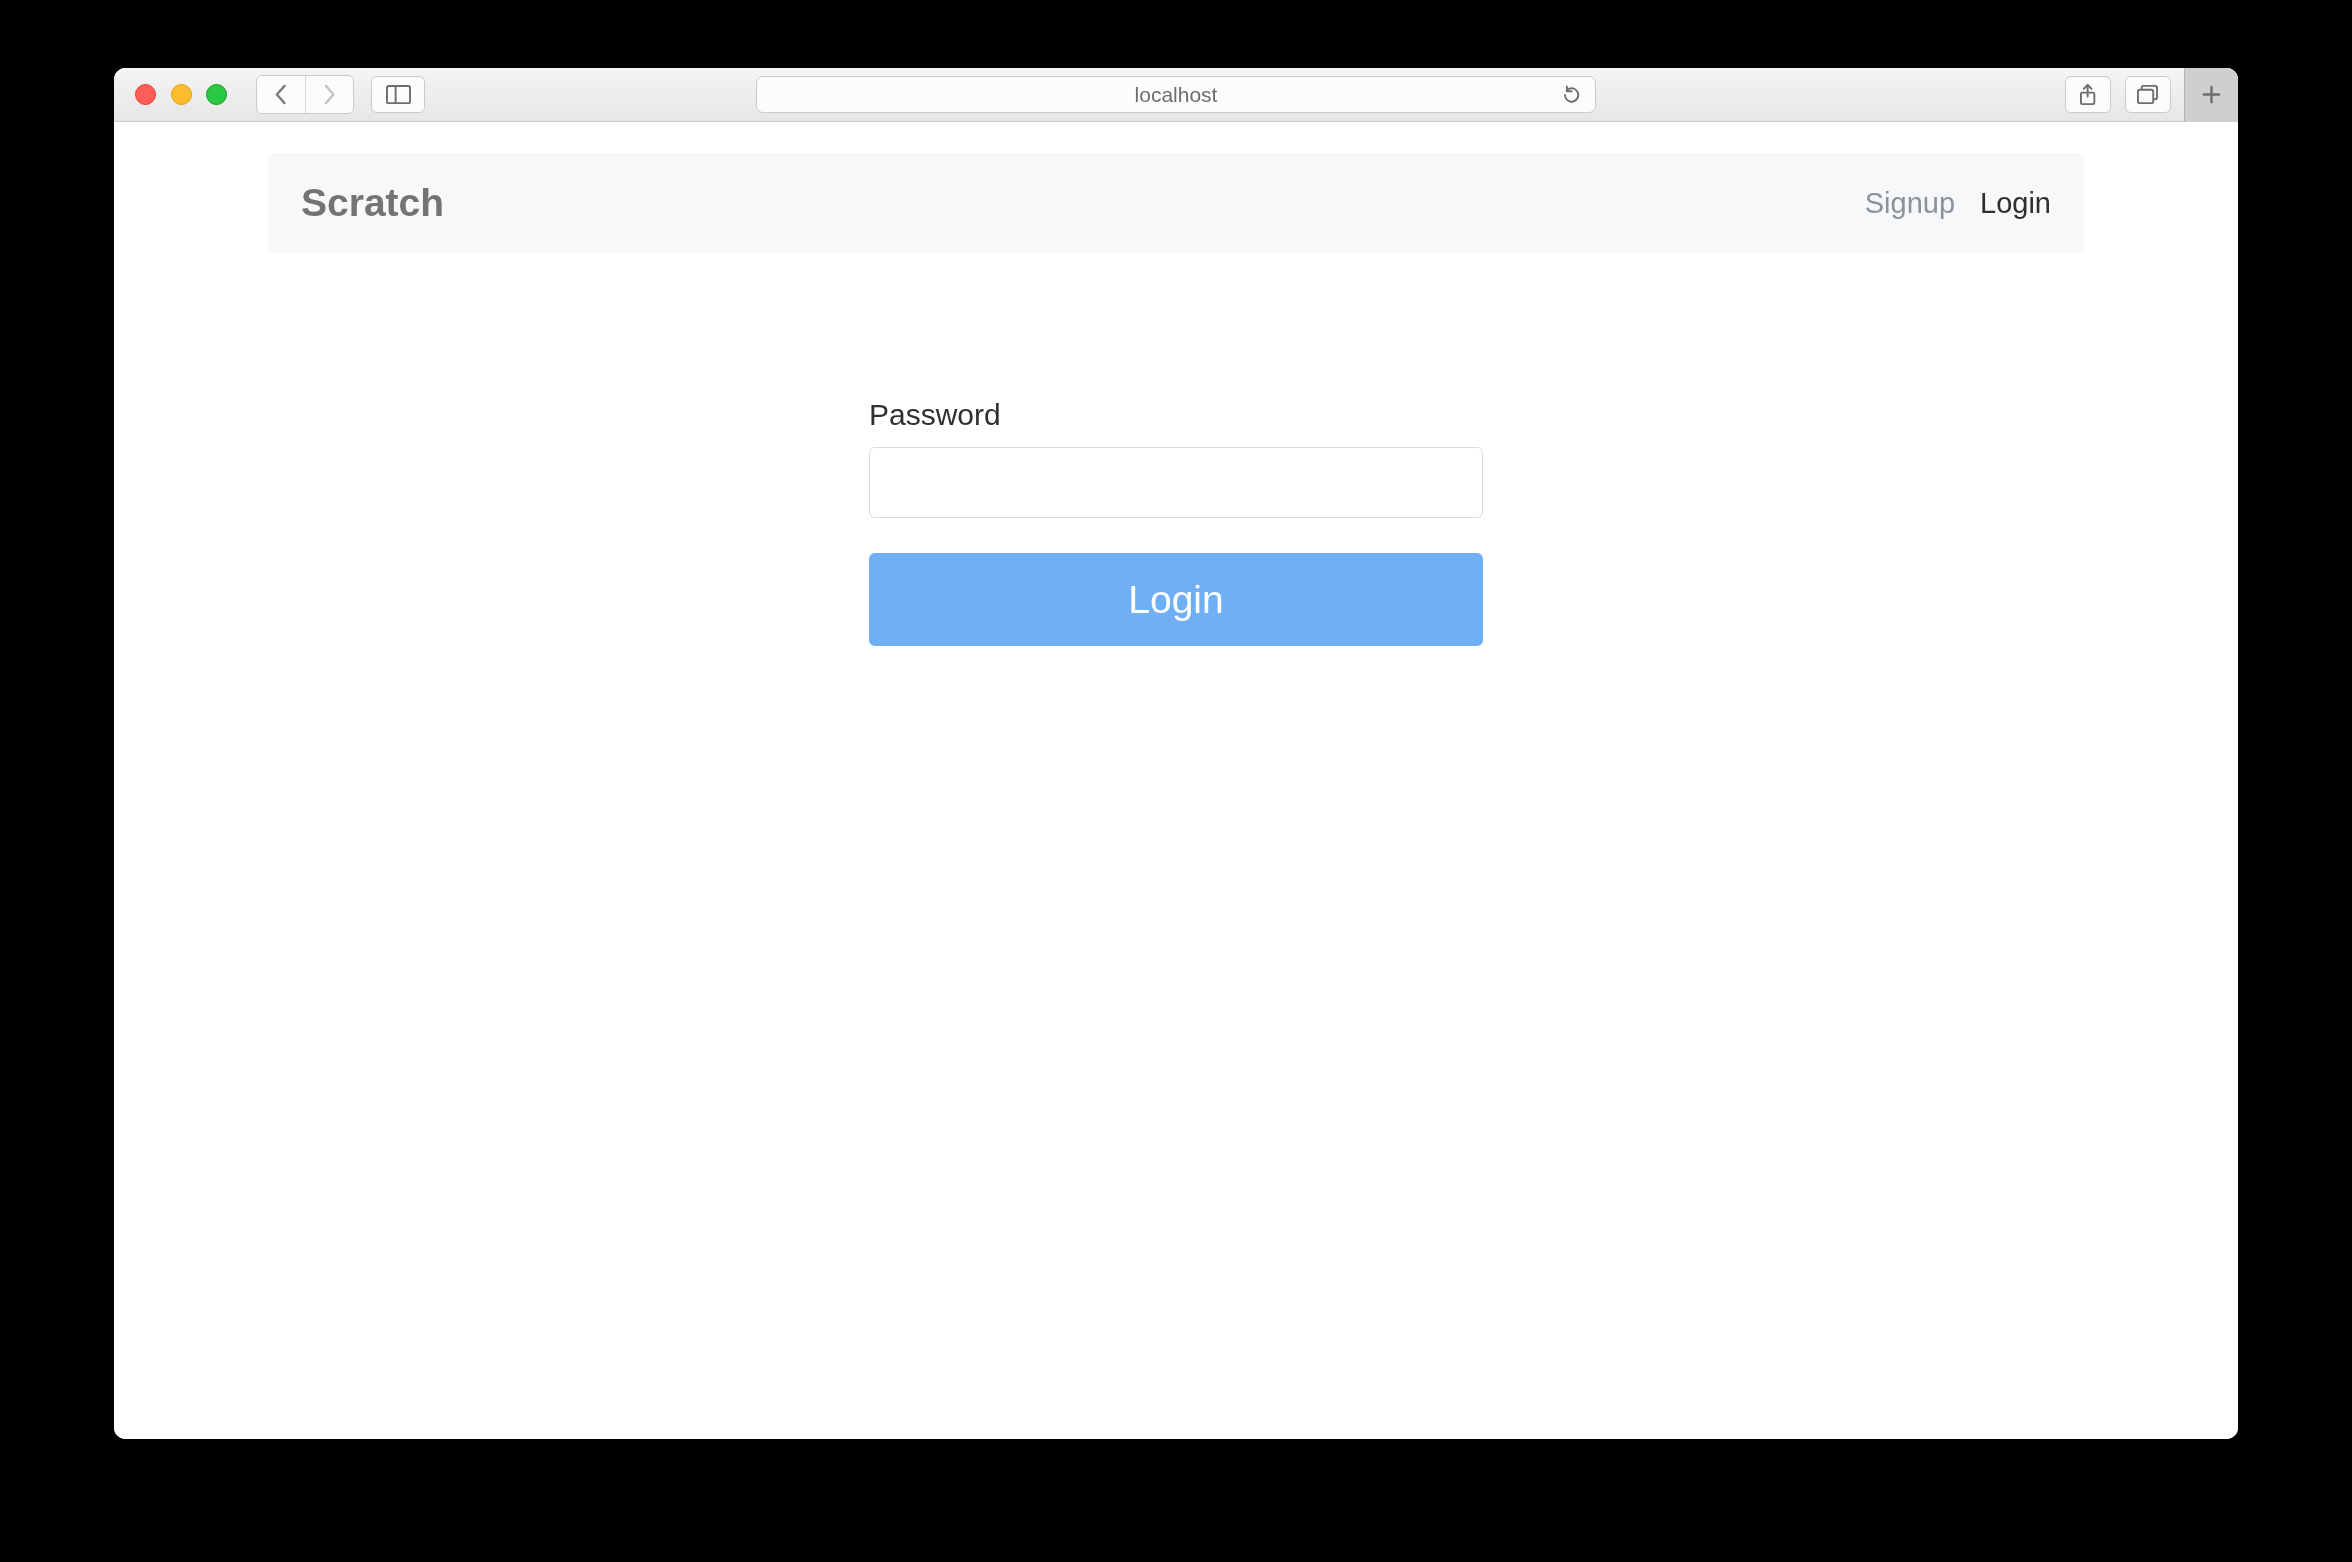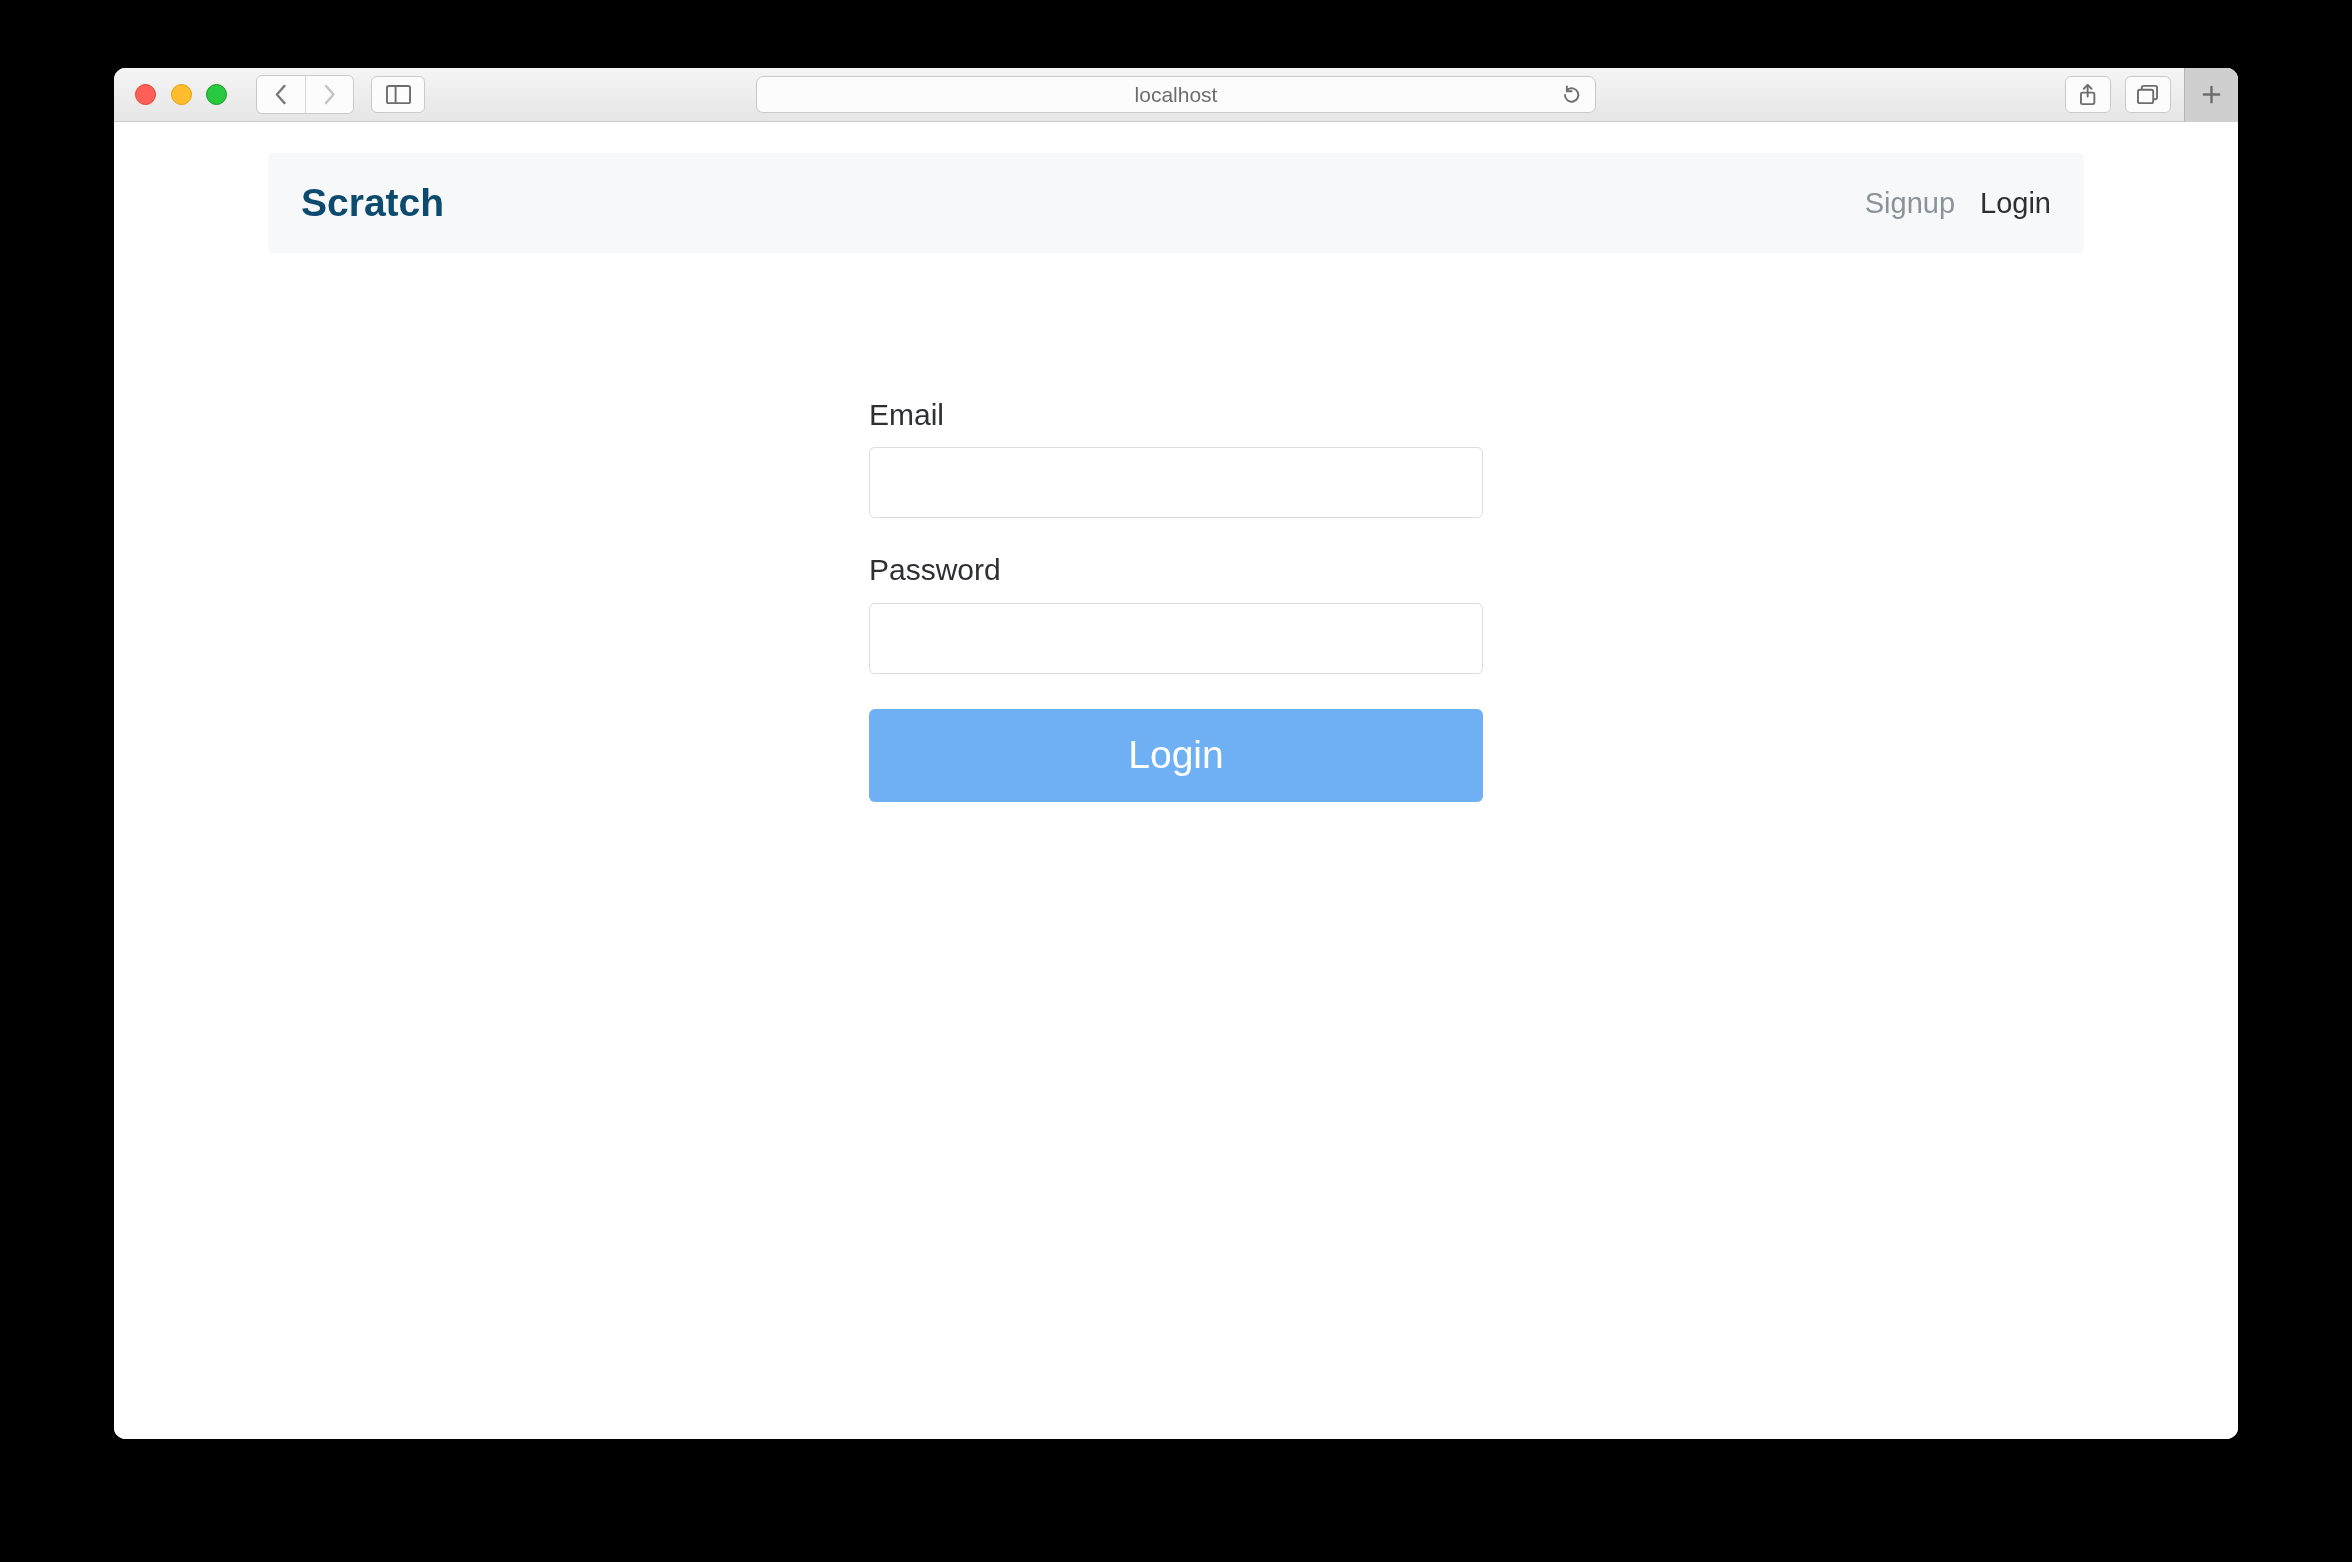--- a/index.html
+++ b/index.html
@@ -87,21 +87,21 @@
     }
     .appnav {
       margin: 31px 154px 0 154px;
       height: 100px;
       background:#f7f8fa;
       border-radius:5.8px;
       display:flex; align-items:center; justify-content:space-between;
       padding: 0 33px;
     }
     .brand {
-      font-size: 39px; font-weight:700; color:#0c4a6e;
+      font-size: 39px; font-weight:700; color:#737373;
     }
     .navlinks {
       display:flex; gap:25px; font-size:29px;margin-left:24px;
     }
     .navlinks a { text-decoration:none; cursor:pointer;}
     .navlinks .muted { color:#8b929a;}
     .navlinks .active { color:#2d2f31;}
     .formwrap {
       width: 614px;
       margin: 145px auto 0 auto;
@@ -187,24 +187,20 @@
     <div class="appnav">
       <div class="brand">Scratch</div>
       <div class="navlinks">
         <a class="muted">Signup</a>
         <a class="active">Login</a>
       </div>
     </div>
 
     <form class="formwrap">
       <div class="field">
-        <label class="label">Email</label>
-        <input class="input" type="email" value="" style="">
-      </div>
-      <div class="field">
         <label class="label">Password</label>
         <input class="input" type="password" value="" style="">
       </div>
       <button type="button" class="submit">Login</button>
     </form>
   </div>
 </div>
 
 
 </body></html>

